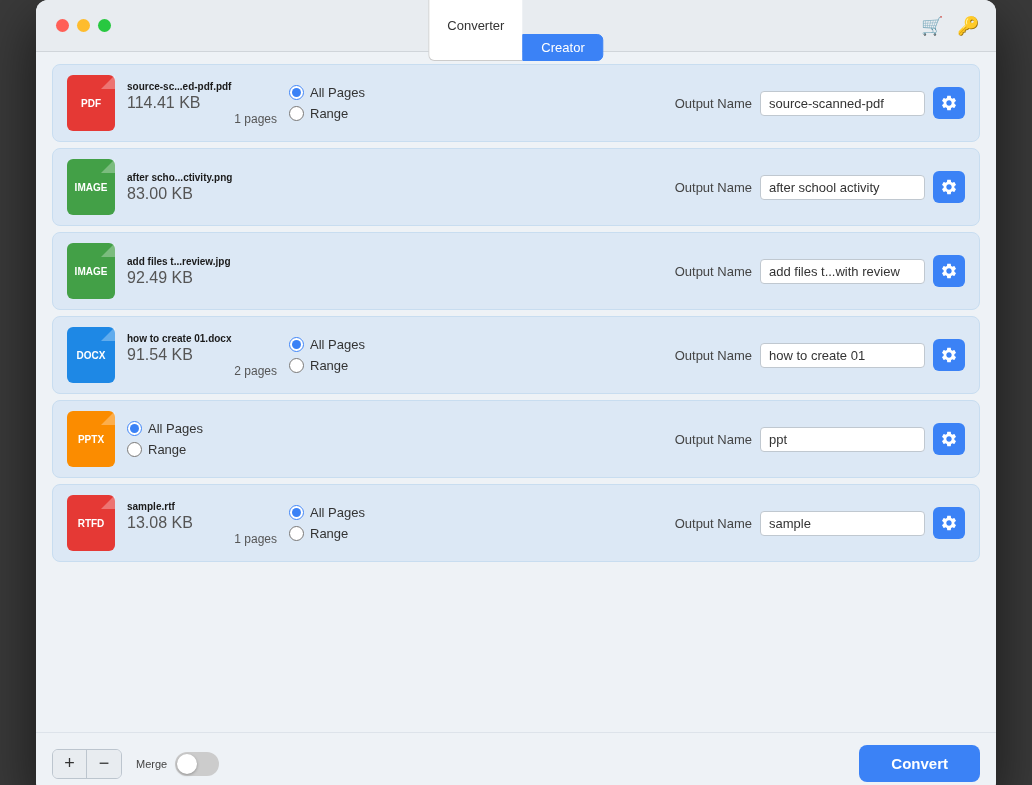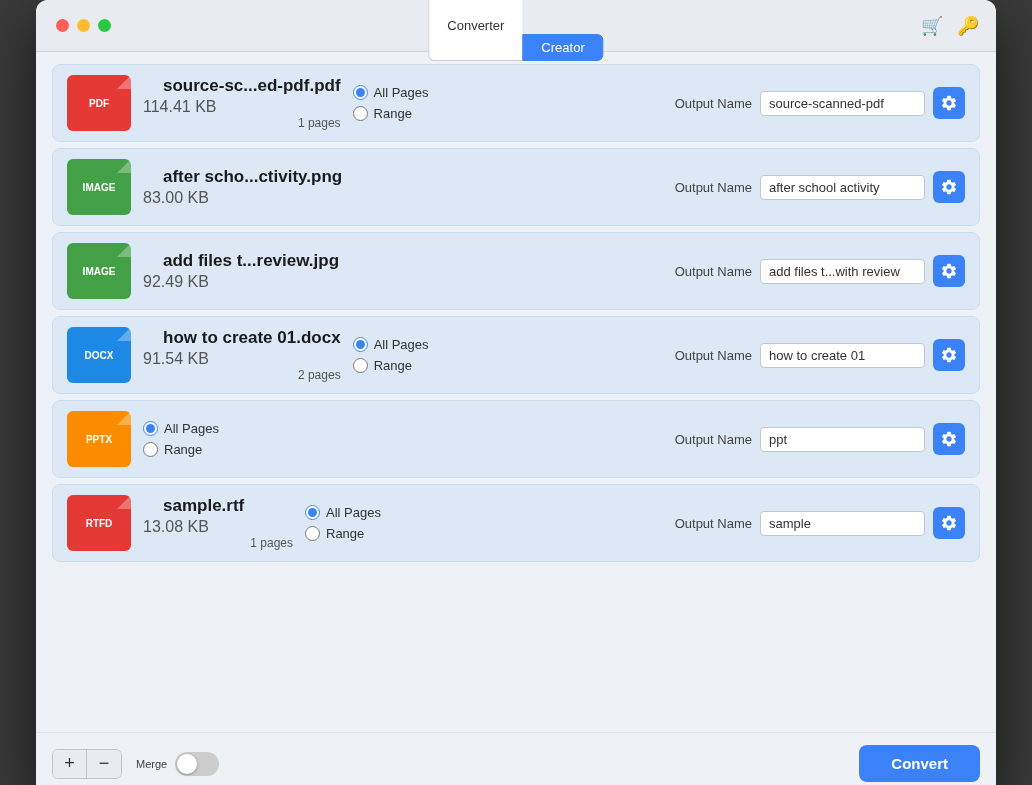--- a/index.html
+++ b/index.html
@@ -111,21 +111,21 @@
       background: #dce8f5;
       border-radius: 8px;
       padding: 10px 14px;
       display: flex;
       align-items: center;
       gap: 12px;
       border: 1px solid #c8ddf0;
     }
 
     .file-icon {
-      width: 64px;
+      width: 48px;
       height: 56px;
       border-radius: 6px;
       display: flex;
       align-items: center;
       justify-content: center;
       font-size: 10px;
       font-weight: bold;
       color: white;
       flex-shrink: 0;
       position: relative;
@@ -146,24 +146,23 @@
     .fi-image { background: #43a047; }
     .fi-docx { background: #1e88e5; }
     .fi-pptx { background: #fb8c00; }
     .fi-rtfd { background: #e53935; }
 
     .file-info {
       min-width: 150px;
     }
 
     .file-name {
-      font-size: 17px;
+      font-size: 10px;
       font-weight: 600;
       color: #1a1a1a;
-      margin-left: 20px;
     }
 
     .file-size {
       font-size: 16px;
       color: #555;
       margin-top: 2px;
     }
 
     .file-pages {
       font-size: 12px;

